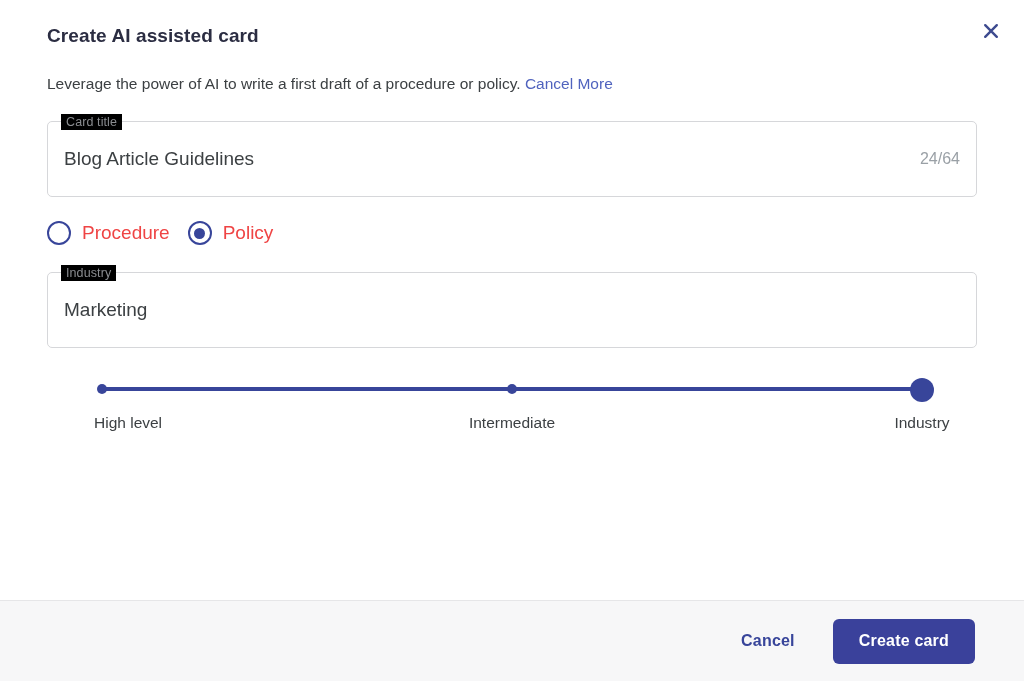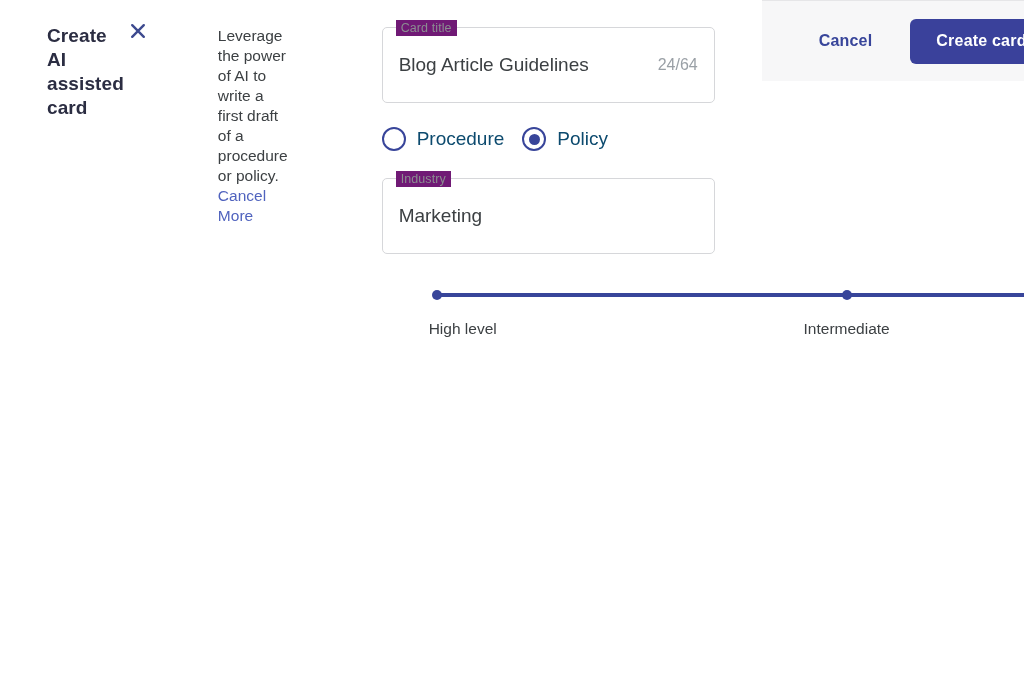--- a/index.html
+++ b/index.html
@@ -14,21 +14,21 @@
     color: #202124;
     overflow: hidden;
   }
 
   .dialog {
     position: relative;
     width: 1024px;
     height: 681px;
     background: #ffffff;
     display: flex;
-    flex-direction: row;
+    flex-direction: column;
     box-sizing: border-box;
   }
 
   
   .dialog-header {
     position: relative;
     padding: 24px 47px 0 47px;
   }
   .dialog-title {
     font-size: 19px;
@@ -85,21 +85,21 @@
     box-sizing: border-box;
     display: flex;
     align-items: center;
     padding: 0 16px 0 14px;
     background: #ffffff;
   }
   .text-field .field-legend {
     position: absolute;
     top: -8px;
     left: 13px;
-    background: #701a75;
+    background: #000000;
     padding: 0 5px;
     font-size: 12.5px;
     color: #8b8d91;
     line-height: 16px;
     letter-spacing: 0.1px;
   }
   .text-field .field-value {
     flex: 1 1 auto;
     font-size: 19px;
     color: #3c4043;
@@ -143,21 +143,21 @@
   .radio-mark .radio-dot {
     width: 11px;
     height: 11px;
     border-radius: 50%;
     background: #38459a;
     display: none;
   }
   .radio-option.selected .radio-dot { display: block; }
   .radio-label {
     font-size: 19px;
-    color: #0c4a6e;
+    color: #ef4444;
     line-height: 24px;
   }
 
   
   .slider-section { margin-top: 32px; }
   .slider-heading {
     font-size: 15.5px;
     color: #3c4043;
     line-height: 20px;
     margin: 0;

